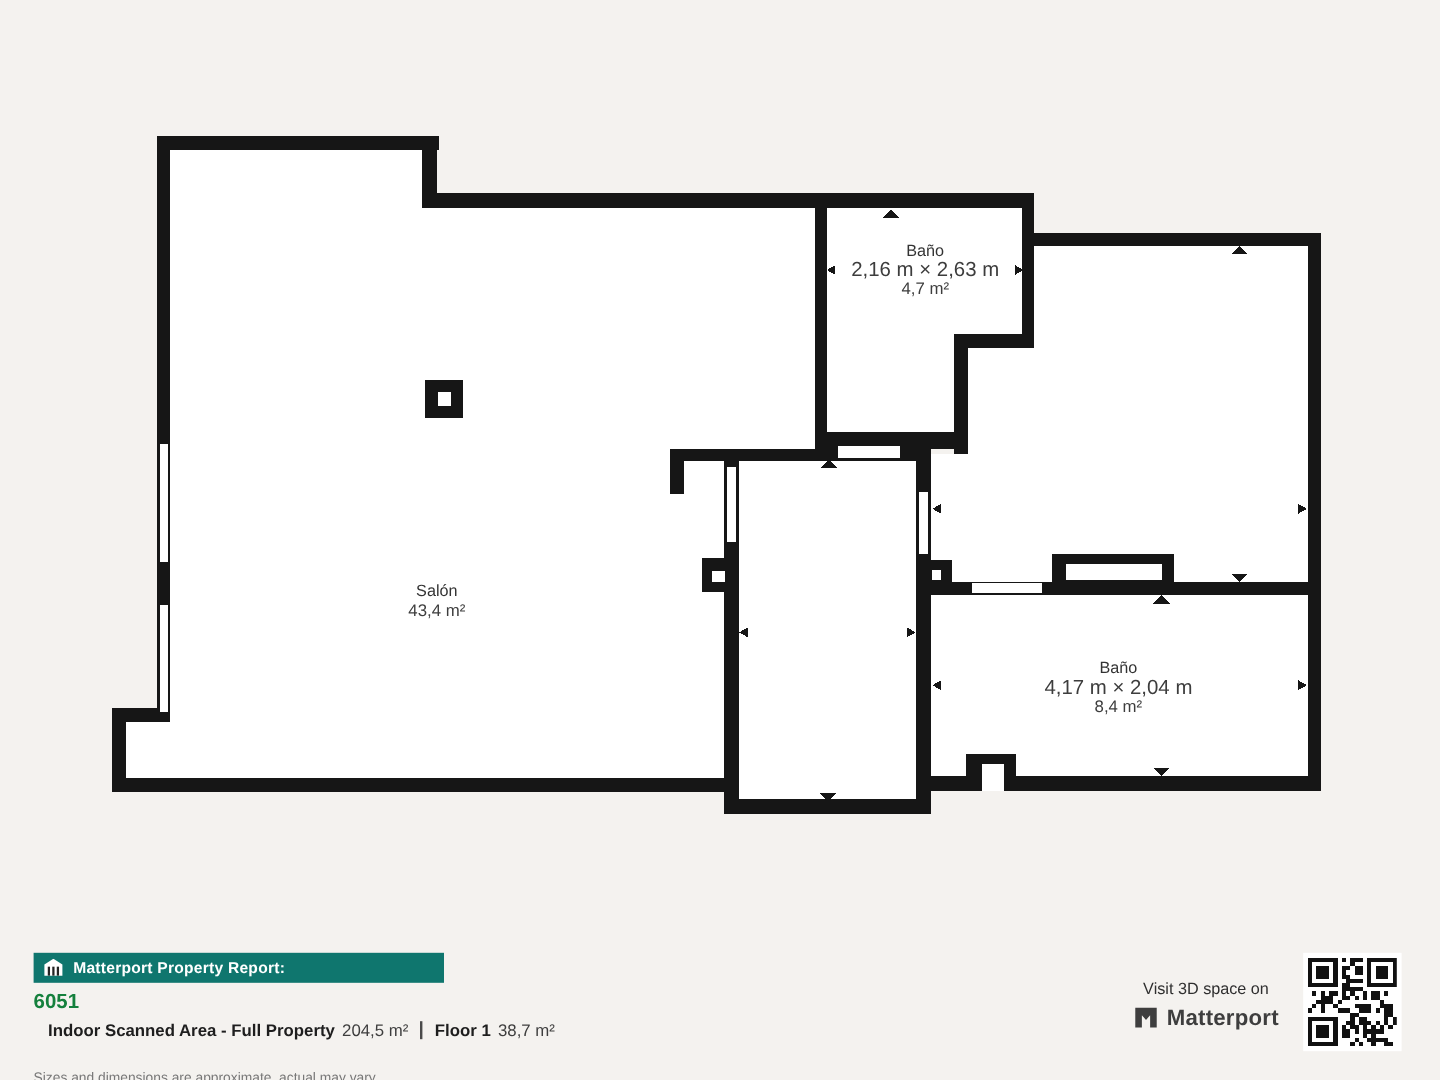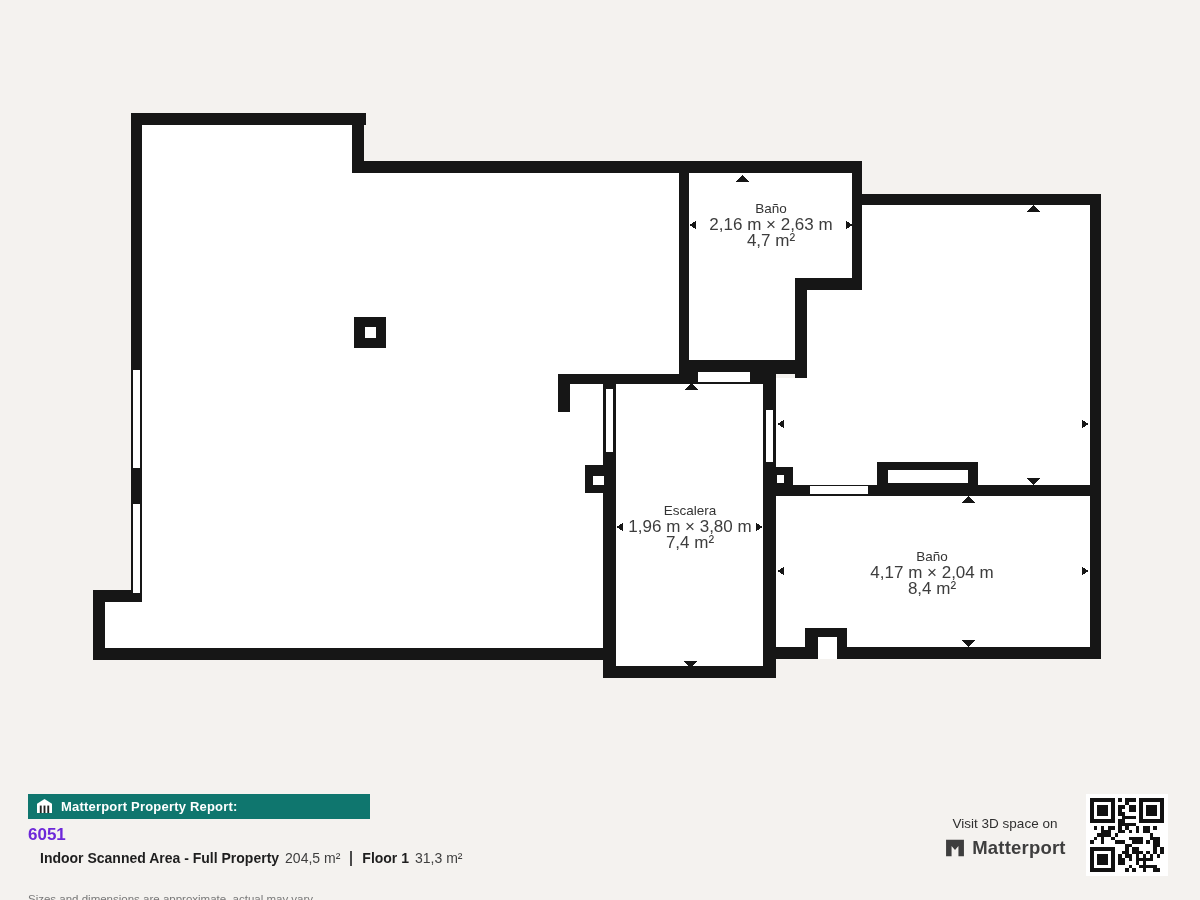--- a/index.html
+++ b/index.html
@@ -2,25 +2,25 @@
 <html><head>
 <meta charset="utf-8">
 <style>
   html,body{margin:0;padding:0;background:#dddddd;}
   .canvas{position:relative;width:1200px;height:900px;background:#f4f2ef;overflow:hidden;
           font-family:"Liberation Sans", sans-serif;}
   svg.plan{position:absolute;left:0;top:0;}
   .room-label{position:absolute;width:200px;text-align:center;color:#3d3d3d;}
   .room-label .rname{font-size:13.5px;font-weight:400;line-height:17px;color:#333;}
   .room-label .rdims{font-size:17px;line-height:16px;}
-  .room-label .rarea{font-size:17px;line-height:15px;}
+  .room-label .rarea{font-size:14px;line-height:15px;}
   .report-bar{position:absolute;left:28px;top:794px;width:342px;height:25px;background:#0f766e;
               display:flex;align-items:center;gap:8px;padding-left:8px;box-sizing:border-box;}
   .report-bar span{color:#fff;font-size:13px;font-weight:700;letter-spacing:.2px;}
-  .prop-id{position:absolute;left:28px;top:825px;font-size:17px;font-weight:700;color:#6d28d9;}
+  .prop-id{position:absolute;left:28px;top:825px;font-size:17px;font-weight:700;color:#15803d;}
   .area-line{position:absolute;left:40px;top:850px;font-size:14px;color:#3e3e3e;display:flex;align-items:center;}
   .area-line b{color:#1e1e1e;}
   .vdiv{display:inline-block;width:0;height:15px;border-left:2px solid #4a4a4a;margin:0 10px;}
   .disclaimer{position:absolute;left:28px;top:893px;font-size:11.5px;color:#787878;}
   .visit-block{position:absolute;left:920px;top:815px;width:170px;text-align:center;color:#2f2f2f;}
   .visit-block .vtxt{font-size:13.5px;line-height:18px;}
   .brand-row{display:flex;align-items:center;justify-content:center;gap:6px;margin-top:4px;}
   .brand-row .bname{font-size:18.5px;font-weight:700;color:#3e3e3e;letter-spacing:.2px;}
   .qr{position:absolute;left:1086px;top:794px;width:82px;height:82px;background:#fff;
       display:flex;align-items:center;justify-content:center;}
@@ -116,26 +116,25 @@
     </g>
   </svg>
 
   <div class="room-label" style="left:671px;top:200px;">
     <div class="rname">Baño</div>
     <div class="rdims">2,16 m × 2,63 m</div>
     <div class="rarea">4,7 m²</div>
   </div>
 
 
-
-  <div class="room-label" style="left:590px;top:502px;">
-    <div class="rname">Escalera</div>
-    <div class="rdims">1,96 m × 3,80 m</div>
-    <div class="rarea">7,4 m²</div>
-  </div>
+  <div class="room-label" style="left:264px;top:484px;">
+    <div class="rname">Salón</div>
+    <div class="rarea">43,4 m²</div>
+  </div>
+
 
   <div class="room-label" style="left:832px;top:548px;">
     <div class="rname">Baño</div>
     <div class="rdims">4,17 m × 2,04 m</div>
     <div class="rarea">8,4 m²</div>
   </div>
 
   <div class="report-bar">
     <svg width="17" height="15" viewBox="0 0 18 16">
       <path d="M9 0 L17 5 L17 15 L1 15 L1 5 Z" fill="#ffffff"></path>
@@ -148,21 +147,21 @@
 
   <div class="prop-id">6051</div>
 
   <div class="area-line">
     <b>Indoor Scanned Area - Full Property</b>
     <span style="width:6px"></span>
     <span>204,5 m²</span>
     <span class="vdiv"></span>
     <b>Floor 1</b>
     <span style="width:6px"></span>
-    <span>31,3 m²</span>
+    <span>38,7 m²</span>
   </div>
 
   <div class="disclaimer">Sizes and dimensions are approximate, actual may vary</div>
 
   <div class="visit-block">
     <div class="vtxt">Visit 3D space on</div>
     <div class="brand-row">
       <svg width="22" height="22" viewBox="0 0 32 32">
         <path d="M3 4 H29 V28 H21 V13 L16 19 L11 13 V28 H3 Z" fill="#3e3e3e"></path>
       </svg>

